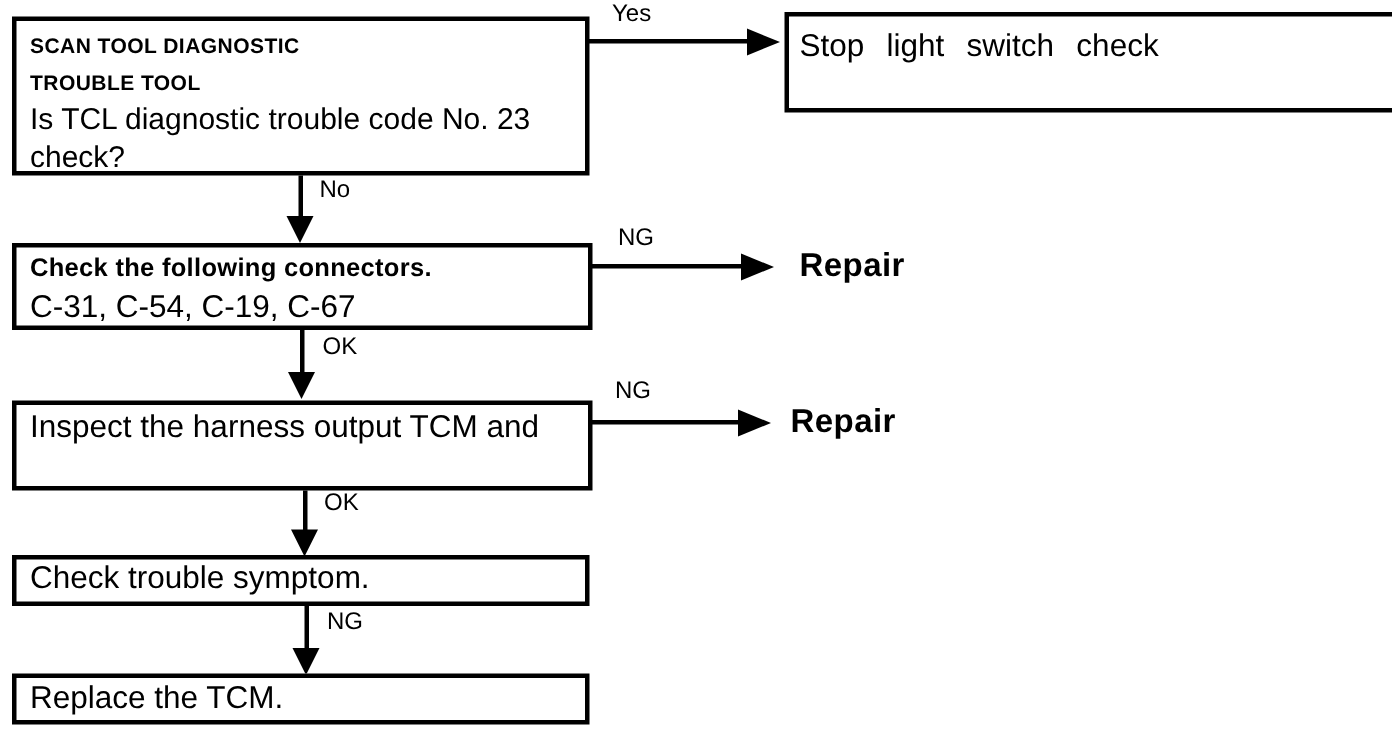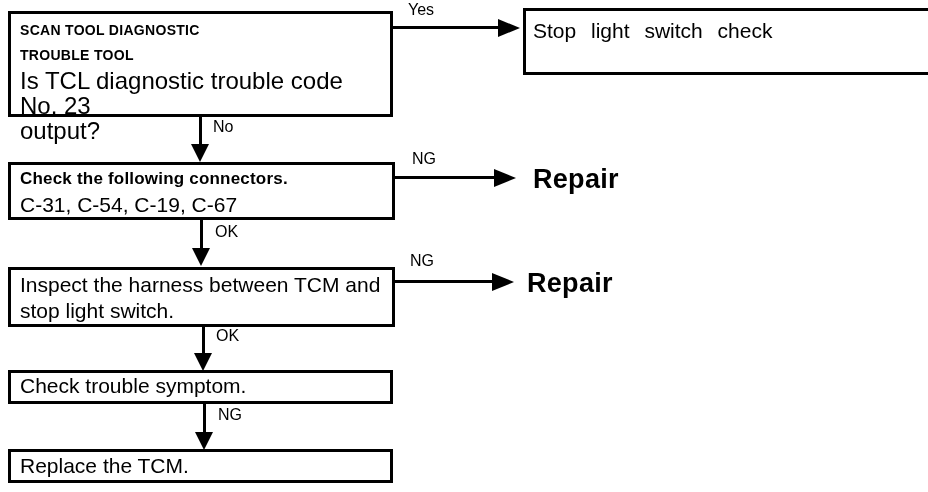--- a/index.html
+++ b/index.html
@@ -8,25 +8,25 @@
   body { font-family:"Liberation Sans", sans-serif; color:var(--ink); }
   .canvas {
     position:relative; width:928px; height:492px;
     background:var(--paper); overflow:hidden;
   }
   .fbox {
     position:absolute; border:3px solid var(--ink); background:var(--paper);
     padding:2px 9px; line-height:25px;
   }
   .t-title { font-weight:bold; font-size:14px; letter-spacing:0.3px; }
-  .t-body  { font-size:24px; }
+  .t-body  { font-size:20px; }
   .t-line  { font-size:21px; line-height:26px; }
   .t-line-bold { font-size:17px; line-height:26px; font-weight:bold; letter-spacing:0.2px; }
   .branch-label { position:absolute; font-size:16px; }
-  .repair-label { position:absolute; font-size:27px; font-weight:bold; letter-spacing:0.3px; }
+  .repair-label { position:absolute; font-size:22px; font-weight:bold; letter-spacing:0.3px; }
   .hline { position:absolute; height:3px; background:var(--ink); }
   .vline { position:absolute; width:3px;  background:var(--ink); }
   .head-right {
     position:absolute; width:0; height:0;
     border-top:9px solid transparent; border-bottom:9px solid transparent;
     border-left:22px solid var(--ink);
   }
   .head-down {
     position:absolute; width:0; height:0;
     border-left:9px solid transparent; border-right:9px solid transparent;
@@ -36,21 +36,21 @@
 </style>
 </head>
 <body>
 
 <div class="canvas">
 
   <div class="fbox" style="left:8px; top:11px; width:385px; height:106px; padding-top:4px;">
     <div class="t-title">SCAN TOOL DIAGNOSTIC</div>
     <div class="t-title">TROUBLE TOOL</div>
     <div class="t-body">Is TCL diagnostic trouble code No. 23</div>
-    <div class="t-body">output?</div>
+    <div class="t-body">check?</div>
   </div>
 
   <div class="branch-label" style="left:408px; top:1px;">Yes</div>
   <div class="hline" style="left:392px; top:26px; width:108px;"></div>
   <div class="head-right" style="left:498px; top:19px;"></div>
 
   <div class="fbox wide-words" style="left:523px; top:8px; width:457px; height:67px; padding:7px 7px;">
     <span class="t-line">Stop light switch check</span>
   </div>
 
@@ -66,22 +66,21 @@
   <div class="branch-label" style="left:412px; top:150px;">NG</div>
   <div class="hline" style="left:394px; top:176px; width:102px;"></div>
   <div class="head-right" style="left:494px; top:169px;"></div>
   <div class="repair-label" style="left:533px; top:164px;">Repair</div>
 
   <div class="vline" style="left:200px; top:220px; height:29px;"></div>
   <div class="head-down" style="left:192px; top:248px;"></div>
   <div class="branch-label" style="left:215px; top:223px;">OK</div>
 
   <div class="fbox" style="left:8px; top:267px; width:387px; height:60px; padding-top:2px;">
-    <div class="t-line">Inspect the harness between TCM and</div>
-    <div class="t-line">stop light switch.</div>
+    <div class="t-line">Inspect the harness output TCM and</div>
   </div>
 
   <div class="branch-label" style="left:410px; top:252px;">NG</div>
   <div class="hline" style="left:394px; top:280px; width:100px;"></div>
   <div class="head-right" style="left:492px; top:273px;"></div>
   <div class="repair-label" style="left:527px; top:268px;">Repair</div>
 
   <div class="vline" style="left:202px; top:327px; height:28px;"></div>
   <div class="head-down" style="left:194px; top:353px;"></div>
   <div class="branch-label" style="left:216px; top:327px;">OK</div>

